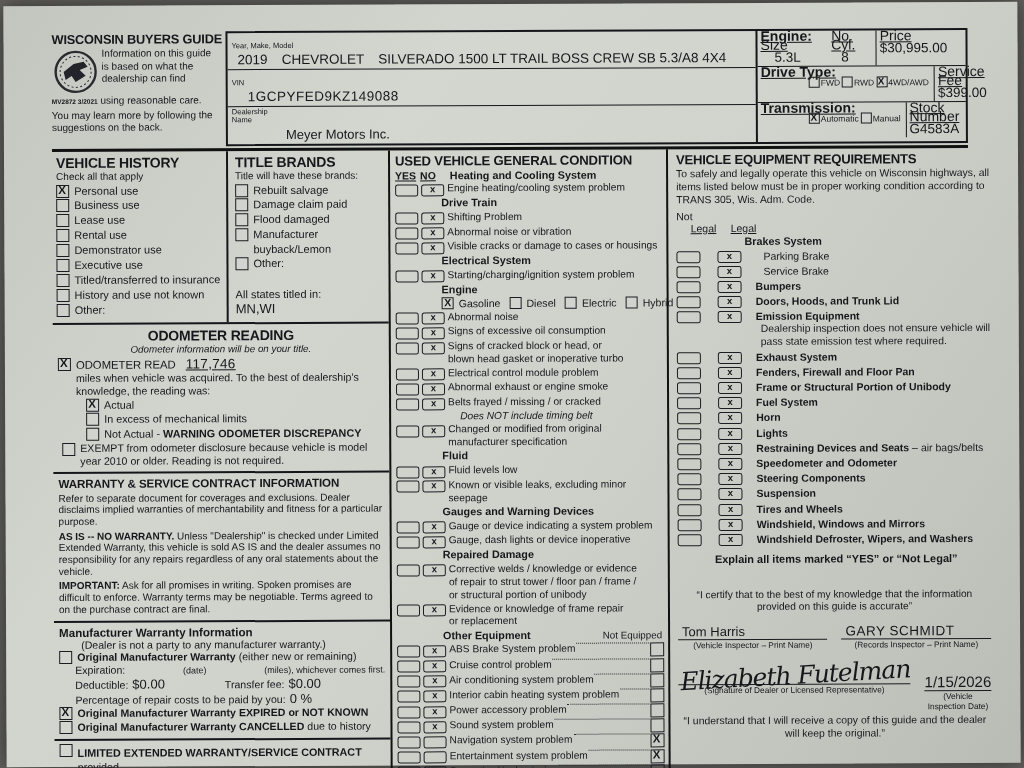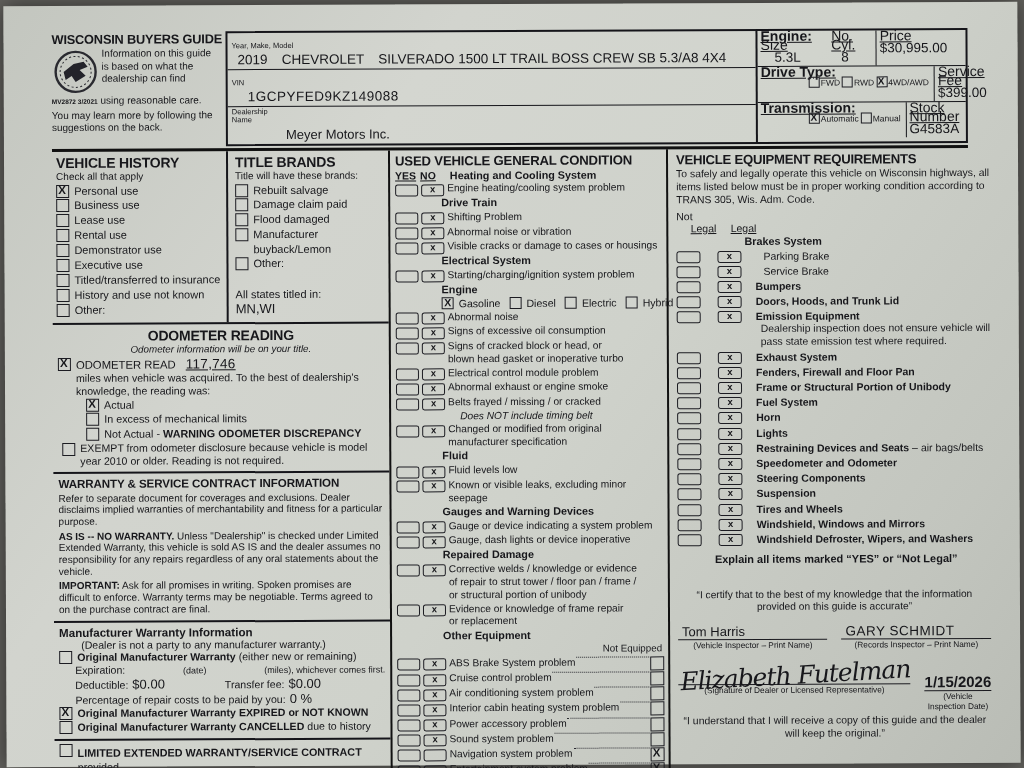--- a/index.html
+++ b/index.html
@@ -102,21 +102,21 @@
   .yesno b{margin-right:4px;}
   .cond-head{font-weight:bold;font-size:10.8px;margin-left:46px;line-height:13.5px;margin-top:.5px;}
   .cond-head-inline{font-size:10.8px;margin-left:10px;}
   .cond-row{display:flex;align-items:flex-start;margin-top:1.2px;}
   .cond-row .wb{margin-top:1.5px;}
   .cond-label{font-size:10.2px;line-height:12.8px;white-space:pre-line;}
   .cond-note{font-size:10.2px;font-style:italic;margin-left:64px;line-height:12.5px;}
   .cond-note:empty{display:none;}
   .fuel-row{display:flex;margin-left:46px;margin-top:1px;align-items:center;}
   .fuel-label{font-size:10.6px;margin-right:9px;}
-  .oe-head{display:flex;margin-left:46px;margin-right:2px;flex-direction:column;}
+  .oe-head{display:flex;margin-left:46px;margin-right:2px;}
   .ne-head{font-weight:normal;font-size:9.8px;margin-left:auto;}
   .oe-row .dots{flex:1;border-bottom:1.6px dotted #2a2a30;margin:0 1px 3px 1px;min-width:8px;}
   .oe-row .ne{margin:0;width:12px;height:12px;}
   .oe-label{font-size:10.2px;white-space:nowrap;}
 
   
   .eq-title{font-weight:bold;font-size:13.2px;letter-spacing:-0.3px;white-space:nowrap;}
   .eq-intro{font-size:10.4px;line-height:12.8px;margin-top:1px;}
   .eq-cols{display:flex;font-size:10.5px;margin-top:5px;line-height:11.5px;}
   .eq-c1{width:40px;}
@@ -137,21 +137,21 @@
   .cert-text{font-size:10.2px;line-height:12.4px;text-align:center;}
   .sig-grid{display:flex;margin-top:10px;}
   .sig-cell{flex:1;margin-right:14px;display:flex;flex-direction:column;}
   .sig-cell:last-child{margin-right:0;}
   .sig-name{font-size:13px;padding-left:4px;white-space:nowrap;}
   .sig-name2{font-size:13.5px;letter-spacing:.5px;}
   .sigline{border-top:1.6px solid #1b1b20;}
   .sig-label{font-size:8.3px;text-align:center;line-height:10px;}
   .script{font-family:"DejaVu Serif",serif;font-style:italic;font-size:25px;line-height:20px;
     white-space:nowrap;transform:rotate(-3deg);margin:6px 0 -2px 2px;letter-spacing:-1px;}
-  .date-val{font-size:15px;font-weight:bold;text-align:center;margin-top:14px;}
+  .date-val{font-size:15px;font-weight:normal;text-align:center;margin-top:14px;}
   .understand{font-size:10.4px;line-height:12.8px;text-align:center;margin-top:3px;}
 </style>
 </head>
 <body>
 
 <div class="paper">
 <div class="form">
 
   <div class="header">
     <div class="guide-block">

